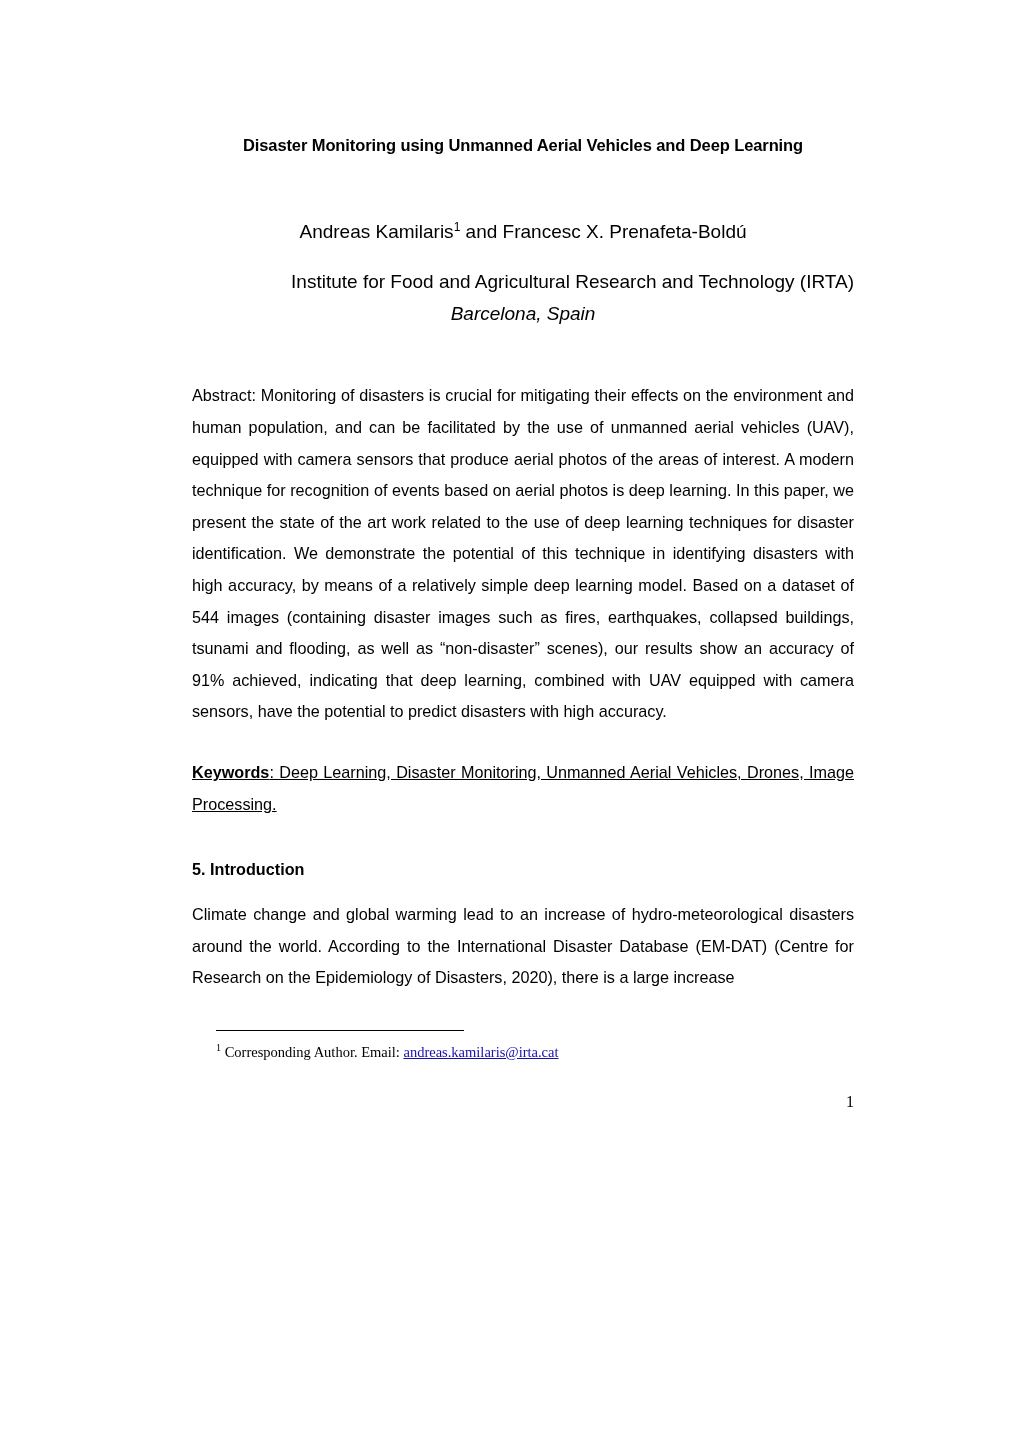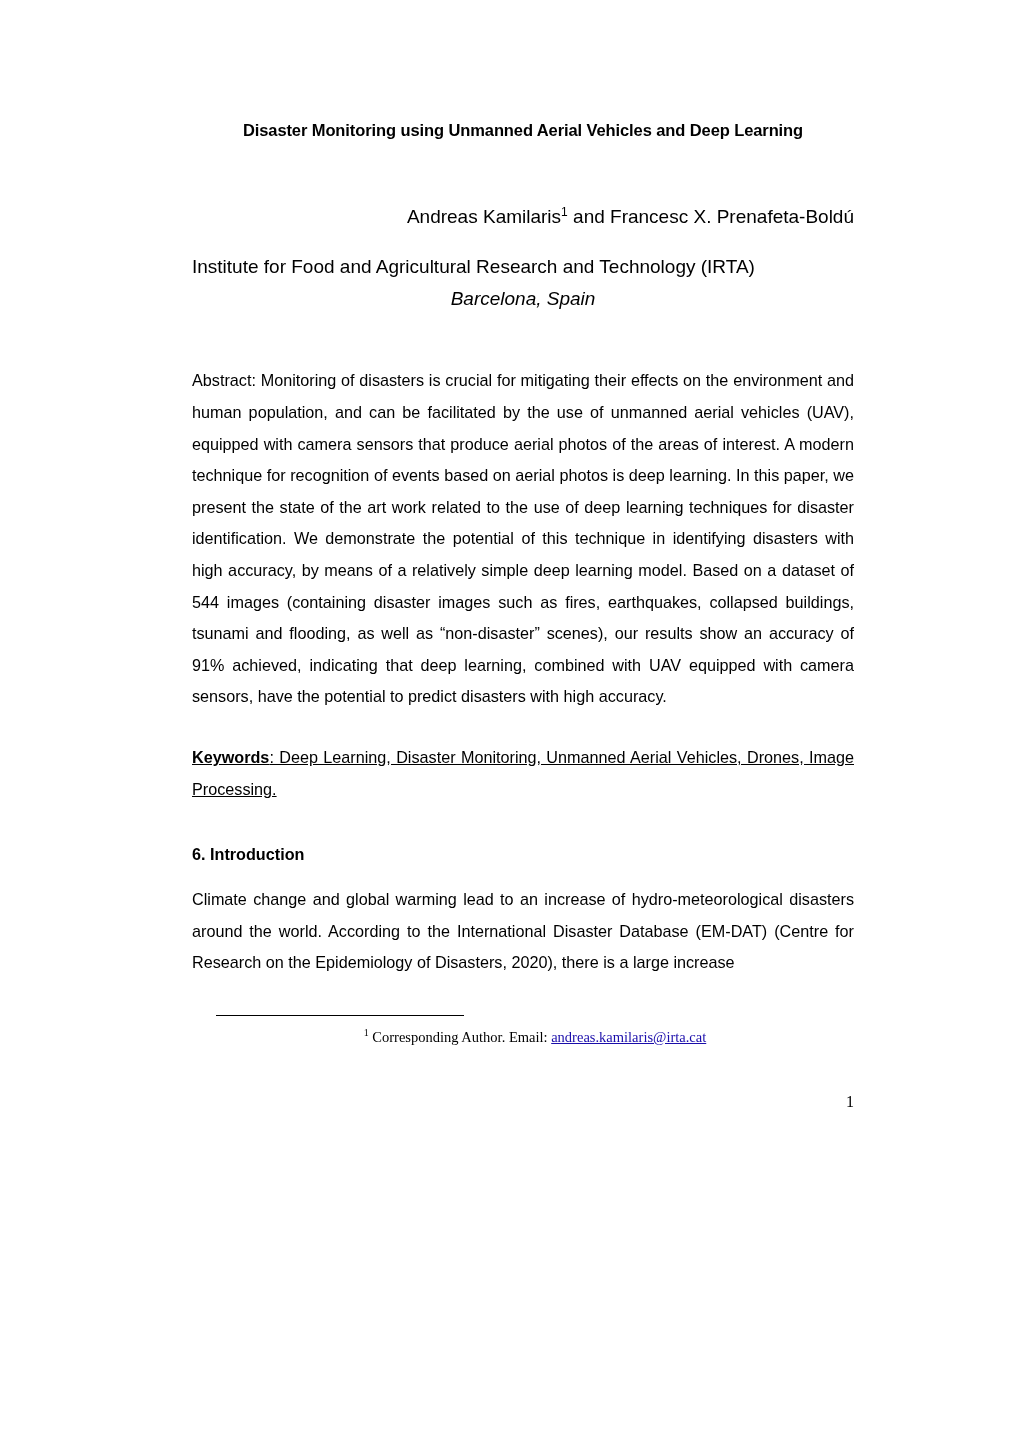--- a/index.html
+++ b/index.html
@@ -19,46 +19,46 @@
     position: relative;
     width: 1024px;
     height: 1449px;
     background: #ffffff;
     box-sizing: border-box;
     padding: 0;
   }
   .content {
     position: absolute;
     left: 192px;
-    top: 0;
+    top: 15px;
     width: 662px;
   }
   .title {
     font-size: 16.5px;
     font-weight: bold;
     text-align: center;
     margin-top: 120px;
     letter-spacing: -0.1px;
     line-height: 1.3;
   }
   .authors {
     font-size: 19px;
-    text-align: right;
+    text-align: center;
     margin-top: 62px;
     line-height: 1.5;
     font-weight: normal;
   }
   .authors sup {
     font-size: 12px;
     vertical-align: super;
     line-height: 0;
   }
   .affiliation {
     font-size: 19px;
-    text-align: left;
+    text-align: right;
     margin-top: 20px;
     line-height: 1.55;
   }
   .city {
     font-size: 19px;
     text-align: center;
     margin-top: 7px;
     font-style: italic;
   }
   .abstract {
@@ -98,21 +98,20 @@
     width: 248px;
     height: 1px;
     background: #000000;
   }
   .footnote {
     margin-top: 11px;
     margin-left: 24px;
     font-family: "Liberation Serif", serif;
     font-size: 14.5px;
     line-height: 1.4;
-    text-align: center;
   }
   .footnote sup {
     font-size: 10px;
     vertical-align: super;
     line-height: 0;
   }
   .footnote a {
     color: #1a0dab;
     text-decoration: underline;
   }
@@ -142,21 +141,21 @@
     <div class="city">Barcelona, Spain</div>
 
     <div class="abstract">
       <span class="lead">Abstract:</span><span> Monitoring of disasters is crucial for mitigating their effects on the environment and human population, and can be facilitated by the use of unmanned aerial vehicles (UAV), equipped with camera sensors that produce aerial photos of the areas of interest. A modern technique for recognition of events based on aerial photos is deep learning. In this paper, we present the state of the art work related to the use of deep learning techniques for disaster identification. We demonstrate the potential of this technique in identifying disasters with high accuracy, by means of a relatively simple deep learning model. Based on a dataset of 544 images (containing disaster images such as fires, earthquakes, collapsed buildings, tsunami and flooding, as well as “non-disaster” scenes), our results show an accuracy of 91% achieved, indicating that deep learning, combined with UAV equipped with camera sensors, have the potential to predict disasters with high accuracy.</span>
     </div>
 
     <div class="keywords">
       <span class="lead">Keywords</span><span>: Deep Learning, Disaster Monitoring, Unmanned Aerial Vehicles, Drones, Image Processing.</span>
     </div>
 
-    <div class="section-heading">6. Introduction</div>
+    <div class="section-heading">5. Introduction</div>
 
     <div class="body-par">Climate change and global warming lead to an increase of hydro-meteorological disasters around the world. According to the International Disaster Database (EM-DAT) (Centre for Research on the Epidemiology of Disasters, 2020), there is a large increase</div>
 
     <div class="footnote-rule"></div>
 
     <div class="footnote">
       <sup>1</sup><span> Corresponding Author. Email: </span><a href="#">andreas.kamilaris@irta.cat</a>
     </div>
 
   </div>

